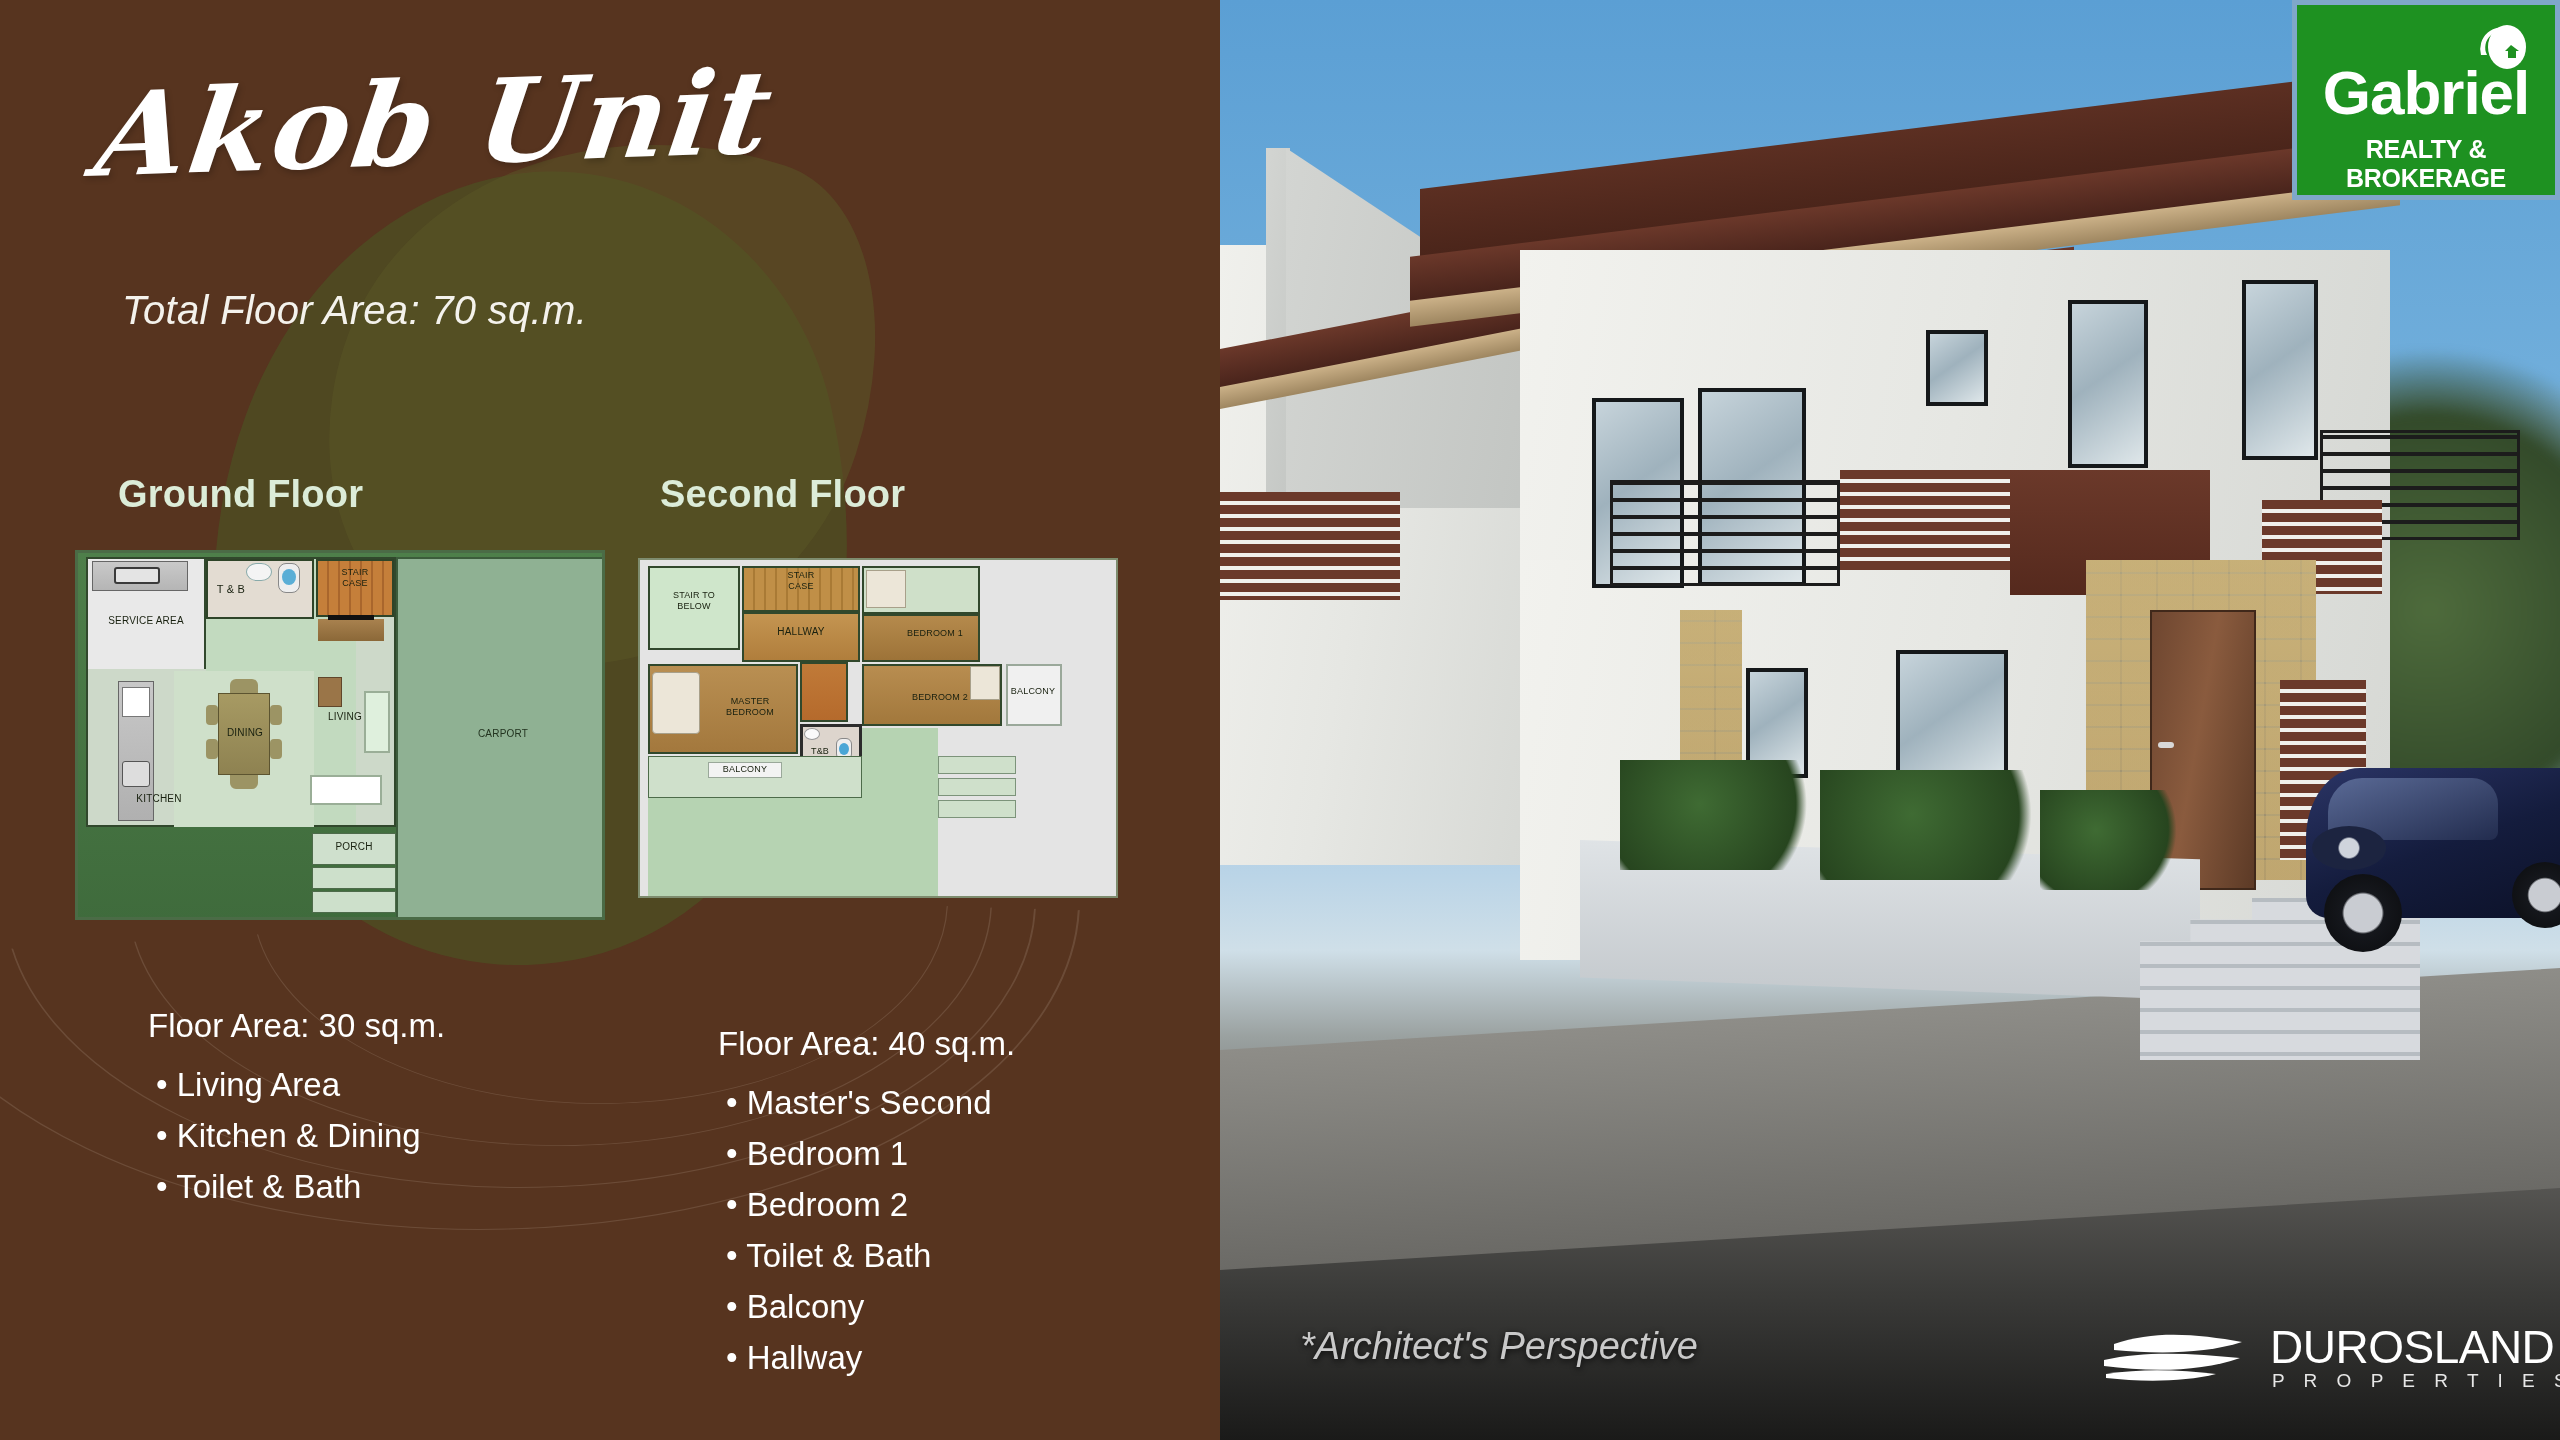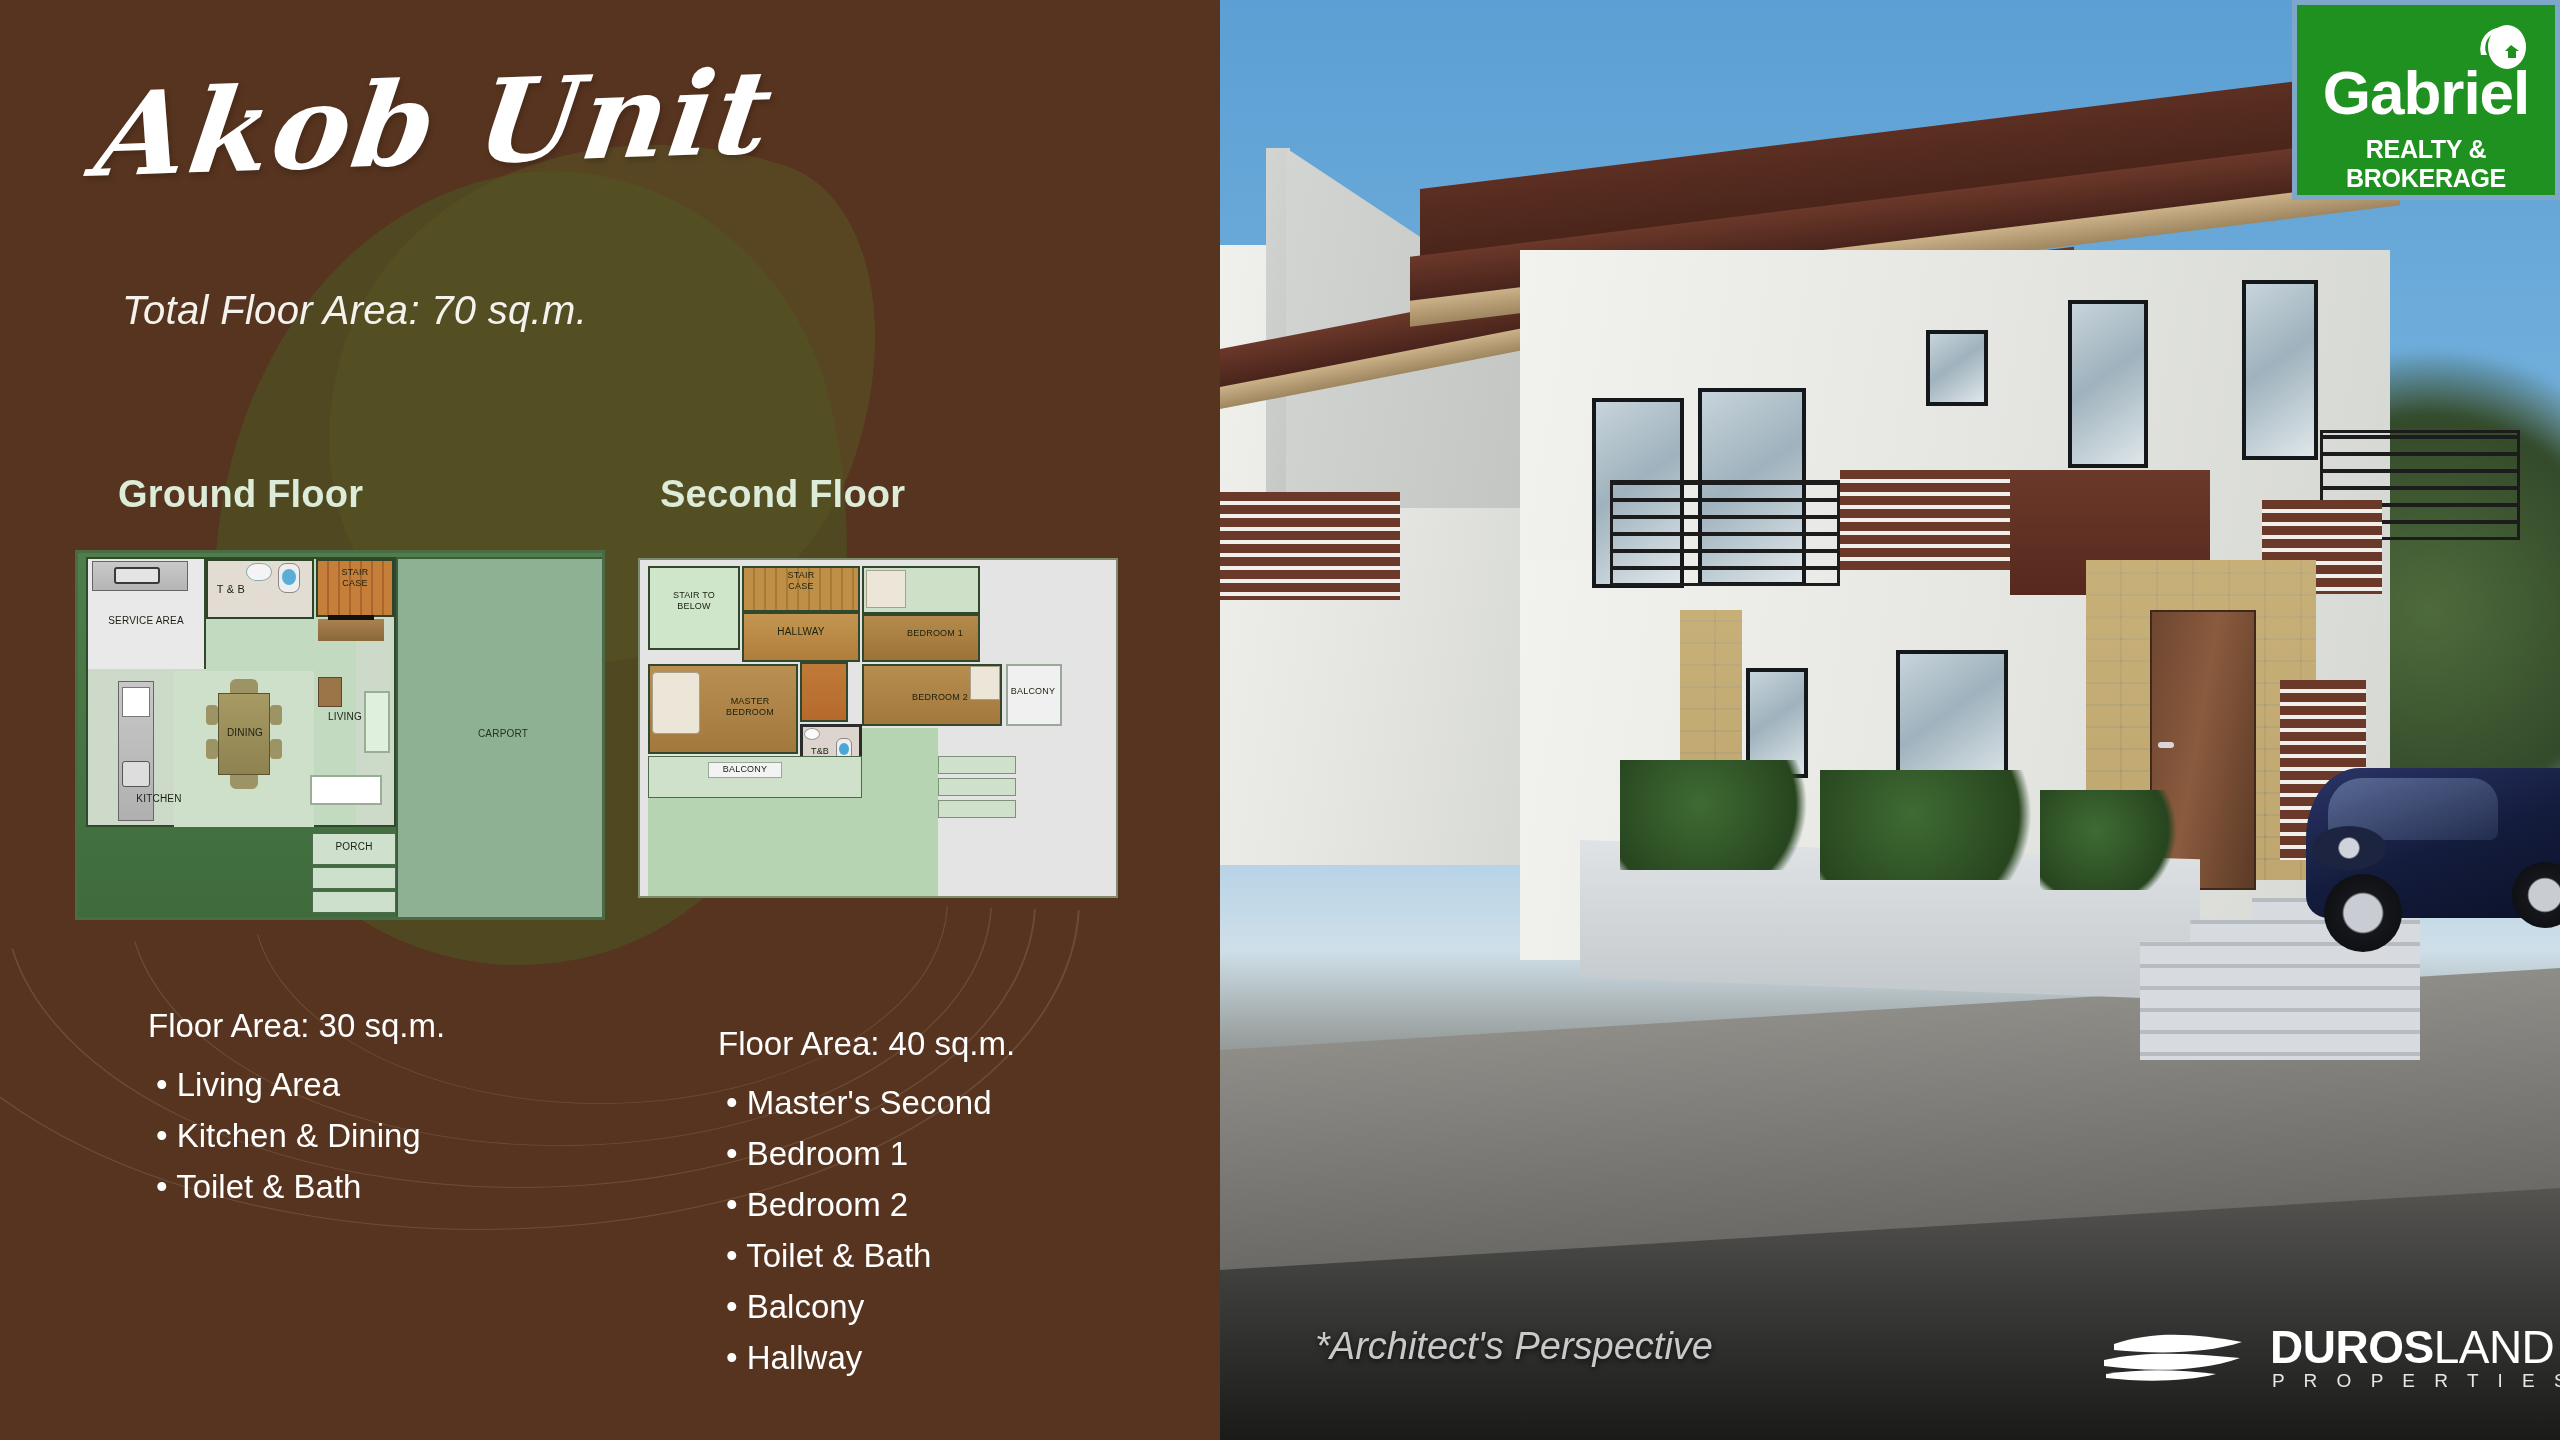--- a/index.html
+++ b/index.html
@@ -185,21 +185,21 @@
   .perspective-note{
     position:absolute; left:1300px; top:1325px;
     font-size:38px; font-style:italic; color:#c9c9c9;
     text-shadow:0 2px 6px rgba(0,0,0,.8); white-space:nowrap;
   }
   .logo-duros{ position:absolute; right:50px; bottom:38px; width:410px; height:84px; }
   .duros-wave{ position:absolute; left:0; top:10px; width:150px; height:60px; }
   .duros-main{
     position:absolute; left:170px; top:2px; font-size:46px; color:#fff; letter-spacing:-.5px; white-space:nowrap;
   }
-  .duros-main b{ font-weight:bold;margin-top:36px; }
+  .duros-main b{ font-weight:normal;margin-top:36px; }
   .duros-main span{ font-weight:300; }
   .duros-sub{
     position:absolute; left:172px; top:52px; font-size:19px; color:#e7e7e7; letter-spacing:7px; white-space:nowrap;
   }
 
   .bullets{ position:absolute; color:#ffffff; font-size:33px; line-height:51px; white-space:nowrap; }
   #list-ground{ left:148px; top:1000px; }
   #list-second{ left:718px; top:1000px;margin-top:18px; }
   .bullets .hd{ margin-bottom:8px; }
   .bullets .li{ padding-left:8px; }
@@ -429,21 +429,21 @@
           <path d="M10 34 A22 22 0 0 1 40 8 L40 14 A16 16 0 0 0 16 34 Z" fill="#fff"></path>
           <ellipse cx="36" cy="26" rx="19" ry="22" fill="#fff"></ellipse>
           <path d="M34 30 l6 -6 l8 6 l-3 0 l0 7 l-8 0 l0 -7 z" fill="#1e9121"></path>
         </svg>
       </div>
       <div class="gab-name">Gabriel</div>
       <div class="gab-sub">REALTY &amp; BROKERAGE</div>
     </div>
 
 
-    <div class="perspective-note" style="left:95px;">*Architect's Perspective</div>
+    <div class="perspective-note" style="left:80px;">*Architect's Perspective</div>
 
     <div class="logo-duros">
       <div class="duros-wave">
         <svg viewBox="0 0 150 60" width="150" height="60">
           <path d="M14 16 C54 2 98 6 142 14 C104 26 58 26 14 22 Z" fill="#fff"></path>
           <path d="M4 32 C48 22 96 26 140 30 C100 44 50 44 4 38 Z" fill="#fff"></path>
           <path d="M6 46 C44 40 82 42 116 46 C84 54 42 54 6 50 Z" fill="#fff"></path>
         </svg>
       </div>
       <div class="duros-main">

